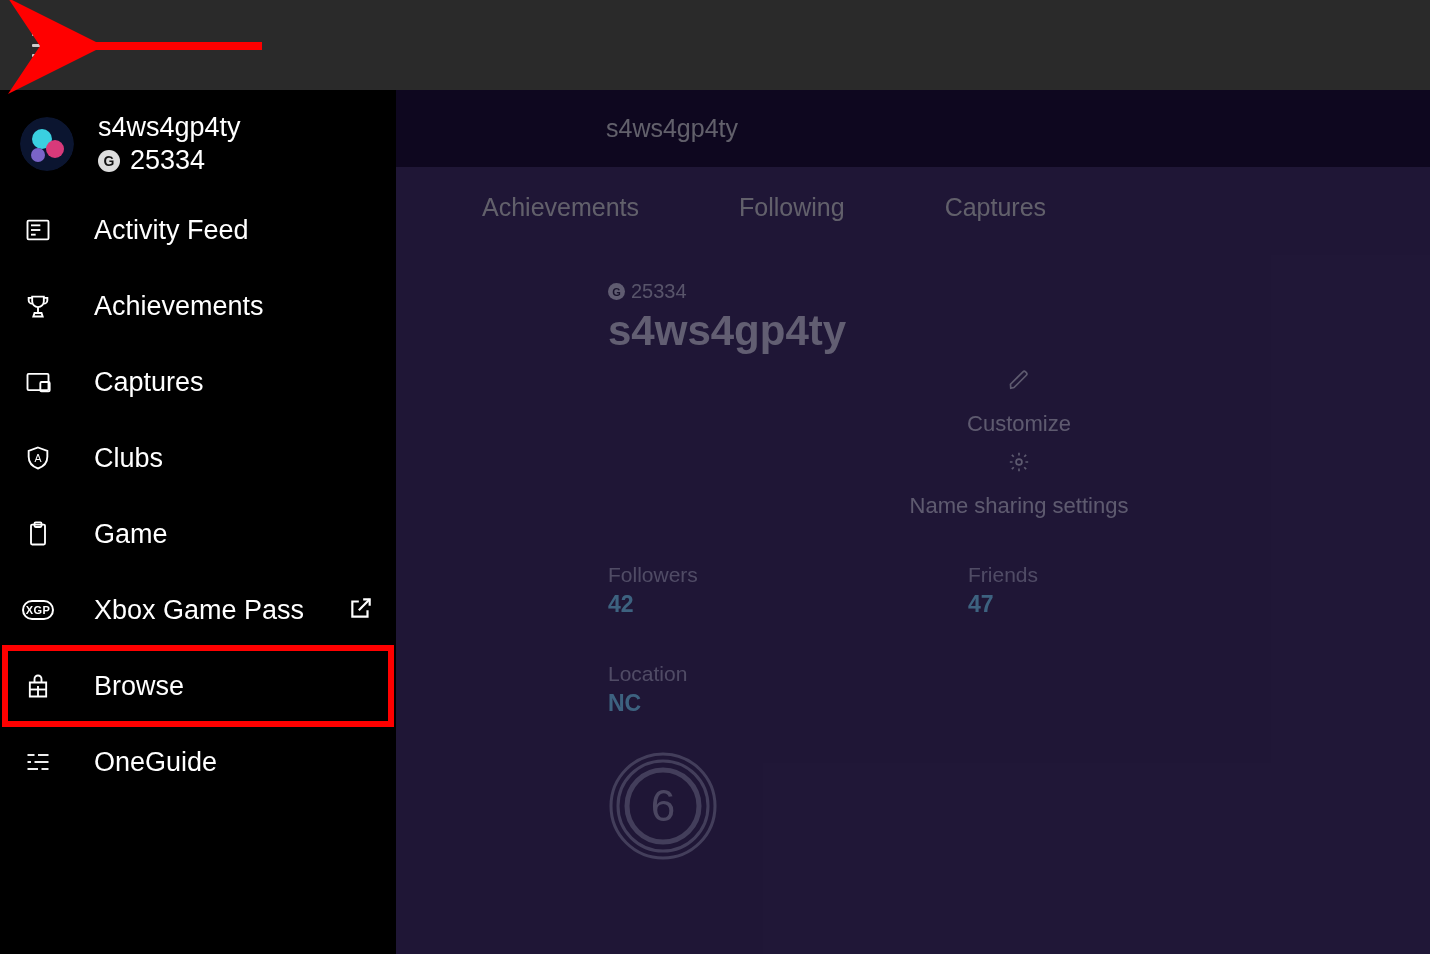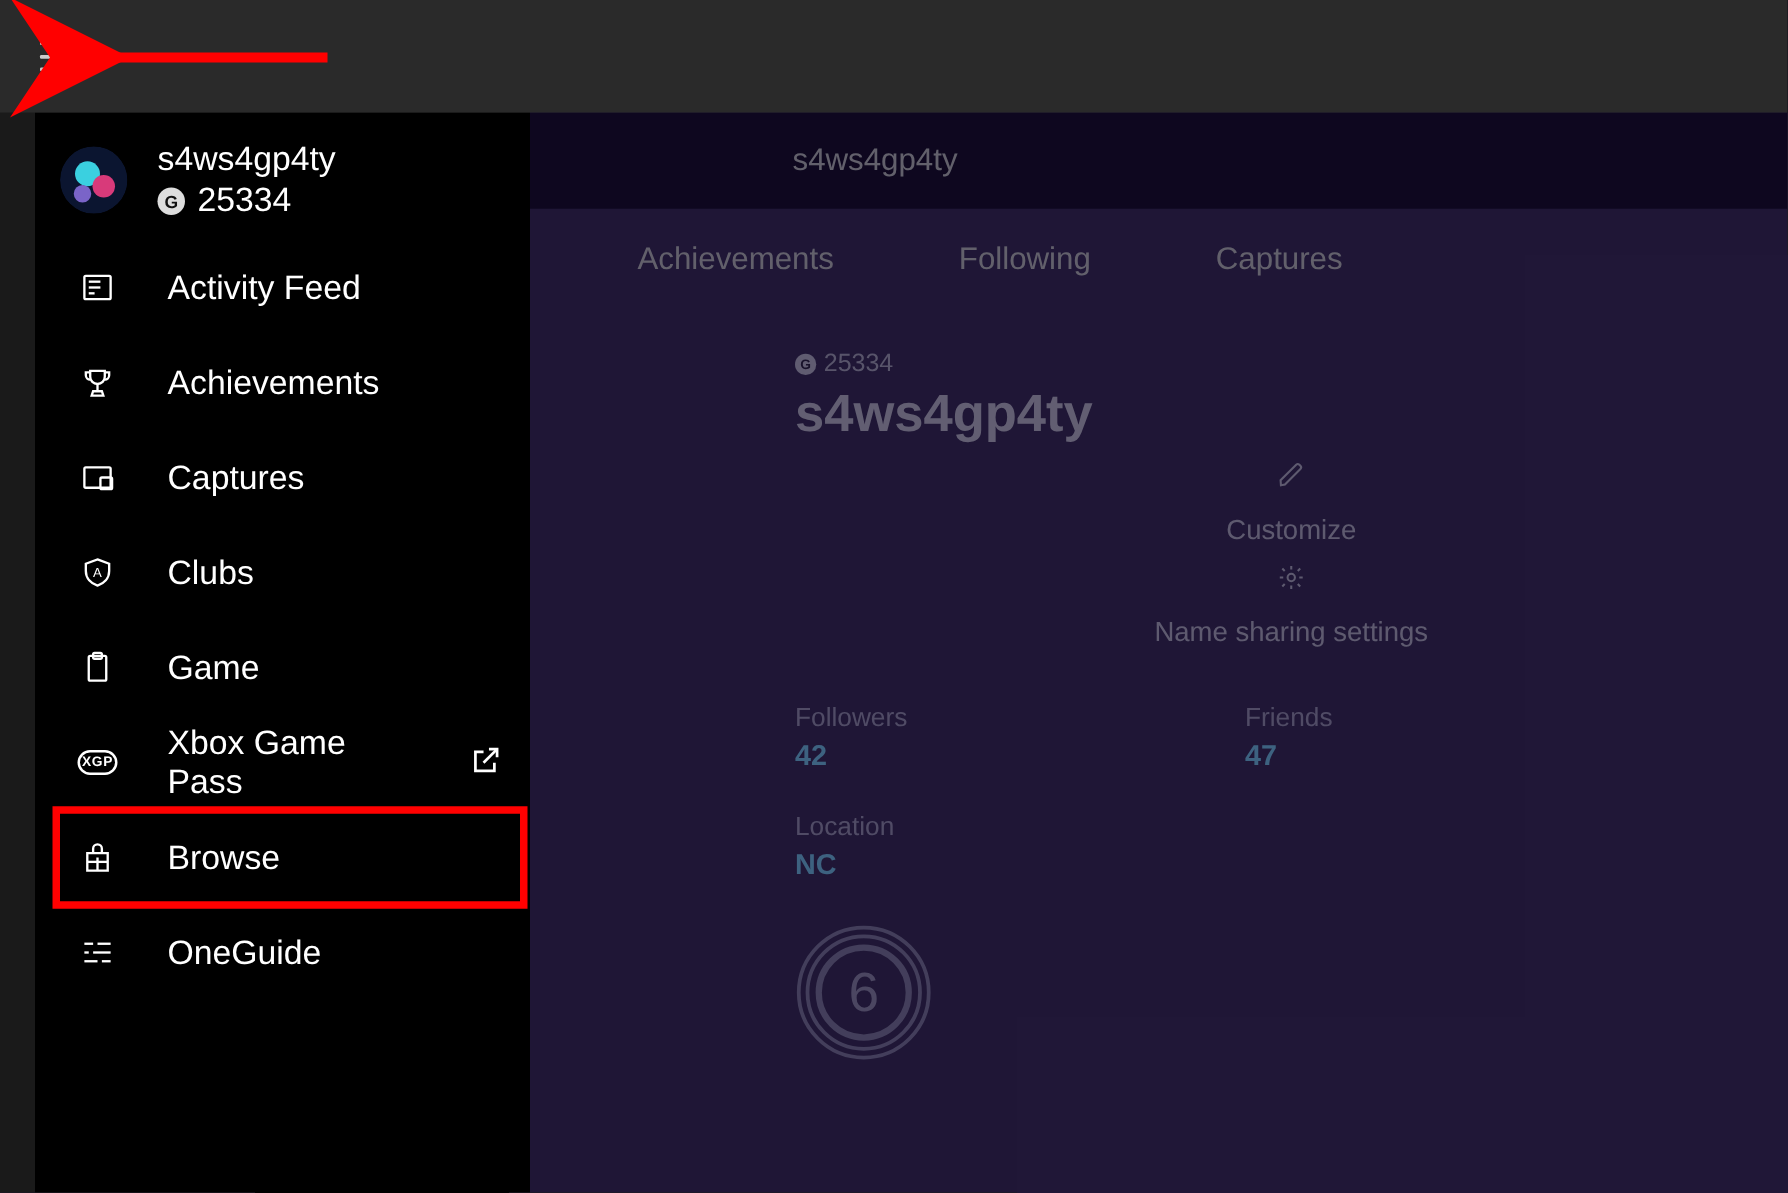--- a/index.html
+++ b/index.html
@@ -24,21 +24,20 @@
   .arrow-annotation {
     position: absolute;
     left: 72px; top: 26px;
     pointer-events: none;
   }
   .arrow-annotation svg { overflow: visible; }
 
   .body-wrap {
     display: flex;
     height: calc(954px - 90px);
-    margin-left: 28px;
   }
 
   .sidebar {
     width: 396px;
     background: #000;
     display: flex; flex-direction: column;
     padding-top: 12px;
     z-index: 20;
   }
   .profile-row {
@@ -56,21 +55,21 @@
   .score-row { display: flex; align-items: center; gap: 10px; }
   .g-badge {
     width: 22px; height: 22px; border-radius: 50%;
     background: #ddd; color: #111;
     font-size: 14px; font-weight: 700;
     display: flex; align-items: center; justify-content: center;
     flex-shrink: 0;
   }
   .score-sidebar { font-size: 27px; color: #fff; }
 
-  .nav-list { list-style: none; margin-top: 10px; padding-left: 12px; }
+  .nav-list { list-style: none; margin-top: 10px; }
   .nav-item {
     display: flex; align-items: center;
     height: 76px;
     padding: 0 22px;
     gap: 40px;
     cursor: pointer;
     position: relative;
   }
   .nav-icon {
     width: 32px; height: 32px;
@@ -136,21 +135,21 @@
     display: flex; align-items: center; justify-content: center;
   }
   .big-tag { font-size: 42px; font-weight: 700; color: #cfcbdd; margin-top: 4px; }
   .action-row { display: flex; align-items: center; gap: 20px; margin-top: 14px; font-size: 22px; color: #c6c2d8; cursor: pointer; flex-direction: column; }
   .action-row svg { width: 22px; height: 22px; stroke: #c6c2d8; fill: none; stroke-width: 1.8; }
 
   .stats-grid {
     margin-top: 44px;
     display: grid;
     grid-template-columns: 360px 200px;
-    row-gap: 32px;
+    row-gap: 44px;
   }
   .stat-label { font-size: 21px; color: #a7a1c2; }
   .stat-value { font-size: 23px; color: #7dd3fc; margin-top: 4px; font-weight: bold; }
 
   .medal {
     margin-top: 34px;
     width: 110px; height: 110px;
     position: relative;
   }
   .medal svg { width: 100%; height: 100%; }

